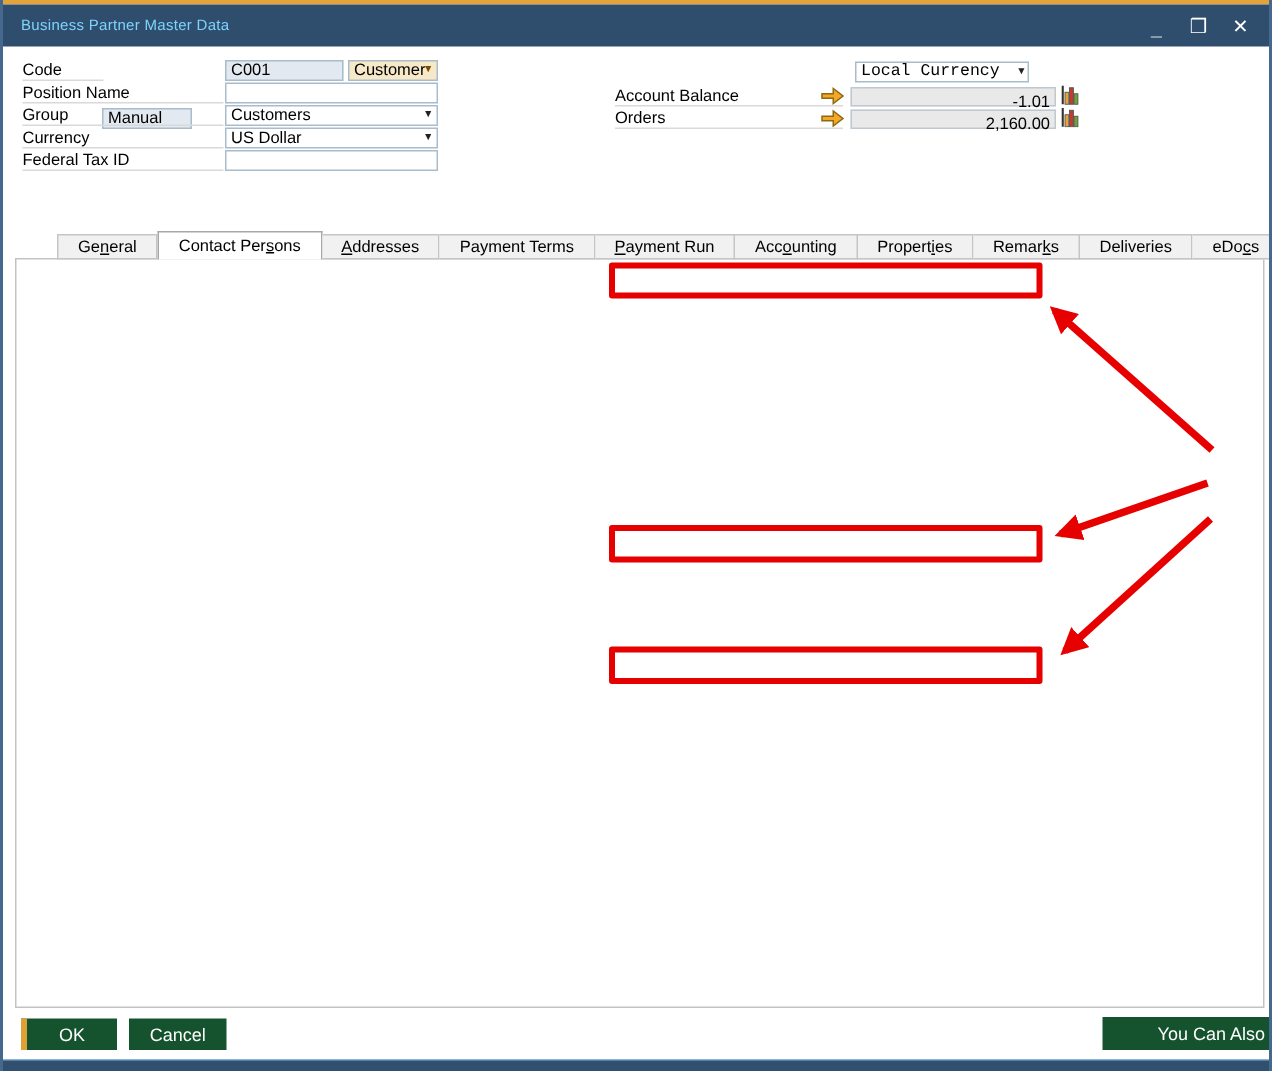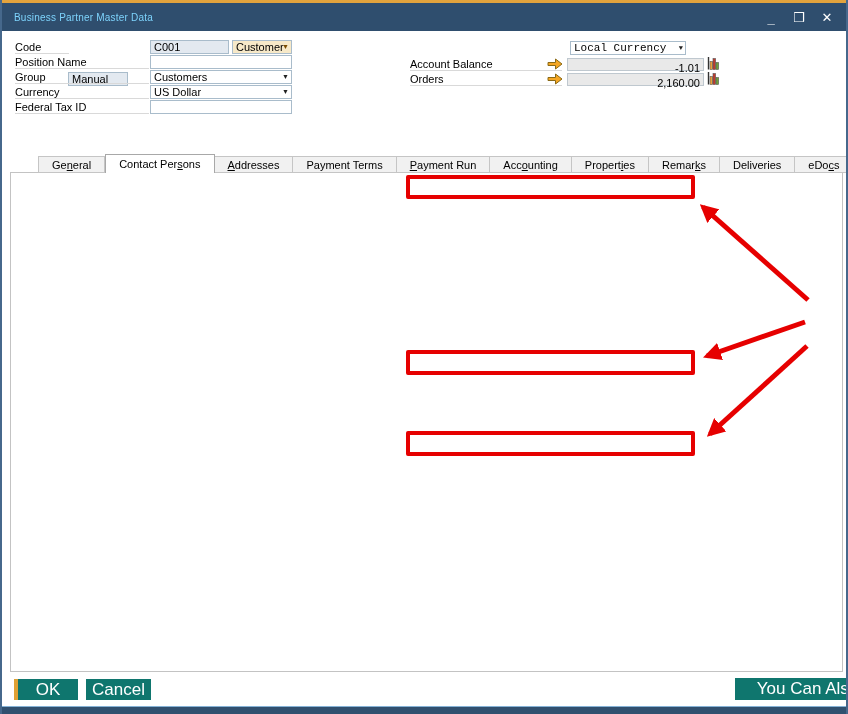--- a/index.html
+++ b/index.html
@@ -75,21 +75,21 @@
   .opt-0 { left:424px; top:575px; }
   .opt-1 { left:424px; top:592px; }
   .opt-2 { left:545px; top:592px; }
   .cbox { width:13px; height:13px; background:#fff; border:1px solid #8A9AA6; position:relative; }
   .cbox.checked::after { content:"✓"; position:absolute; left:1px; top:-2px; font-size:12px;
                          font-weight:bold; color:#1C3B5A; }
   #more-btn { position:absolute; left:683px; top:574px; width:20px; height:17px; background:#39617F;
               color:#fff; border:none; font-size:11px; line-height:10px; letter-spacing:1px; }
 
   
-  .btn { position:absolute; background:#0f766e; color:#fff; border:none; font-size:17px;
+  .btn { position:absolute; background:#14532d; color:#fff; border:none; font-size:12px;
          font-family:"Liberation Sans",sans-serif; text-align:center; }
   #ok-btn { left:12px; top:679px; width:64px; height:21px; border-left:4px solid #DFA135; }
   #cancel-btn { left:84px; top:679px; width:65px; height:21px; }
   #yca-btn { left:685px; top:678px; width:145px; height:22px;margin-left:48px; }
   #yca-btn .tri { position:absolute; right:3px; bottom:3px; width:0; height:0;
                   border-left:6px solid transparent; border-bottom:6px solid #C7D6E2; }
   .bottombar { position:absolute; left:0; bottom:0; width:100%; height:8px; background:#31506F;
                border-top:1px solid #85B2D6; }
 
   

